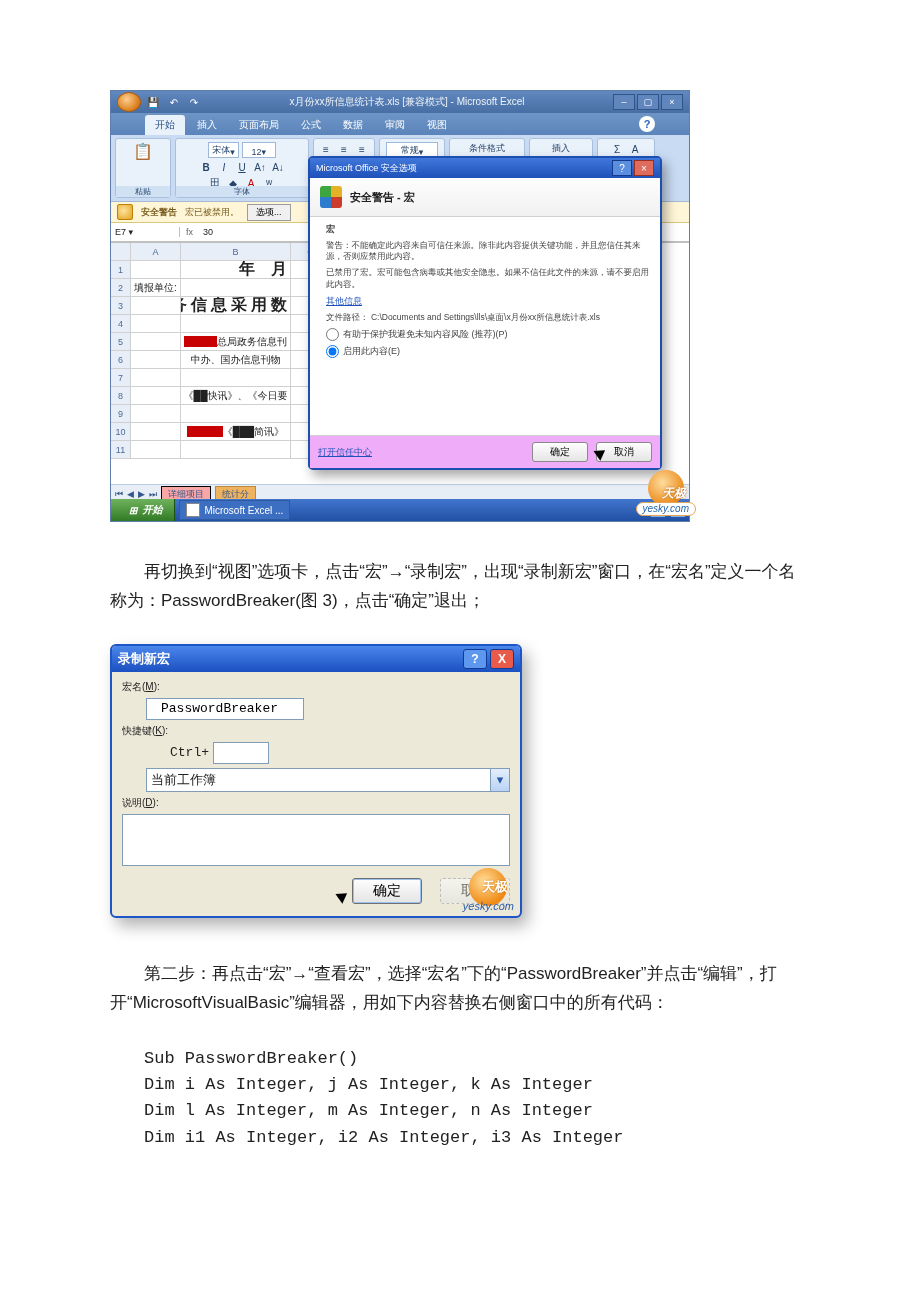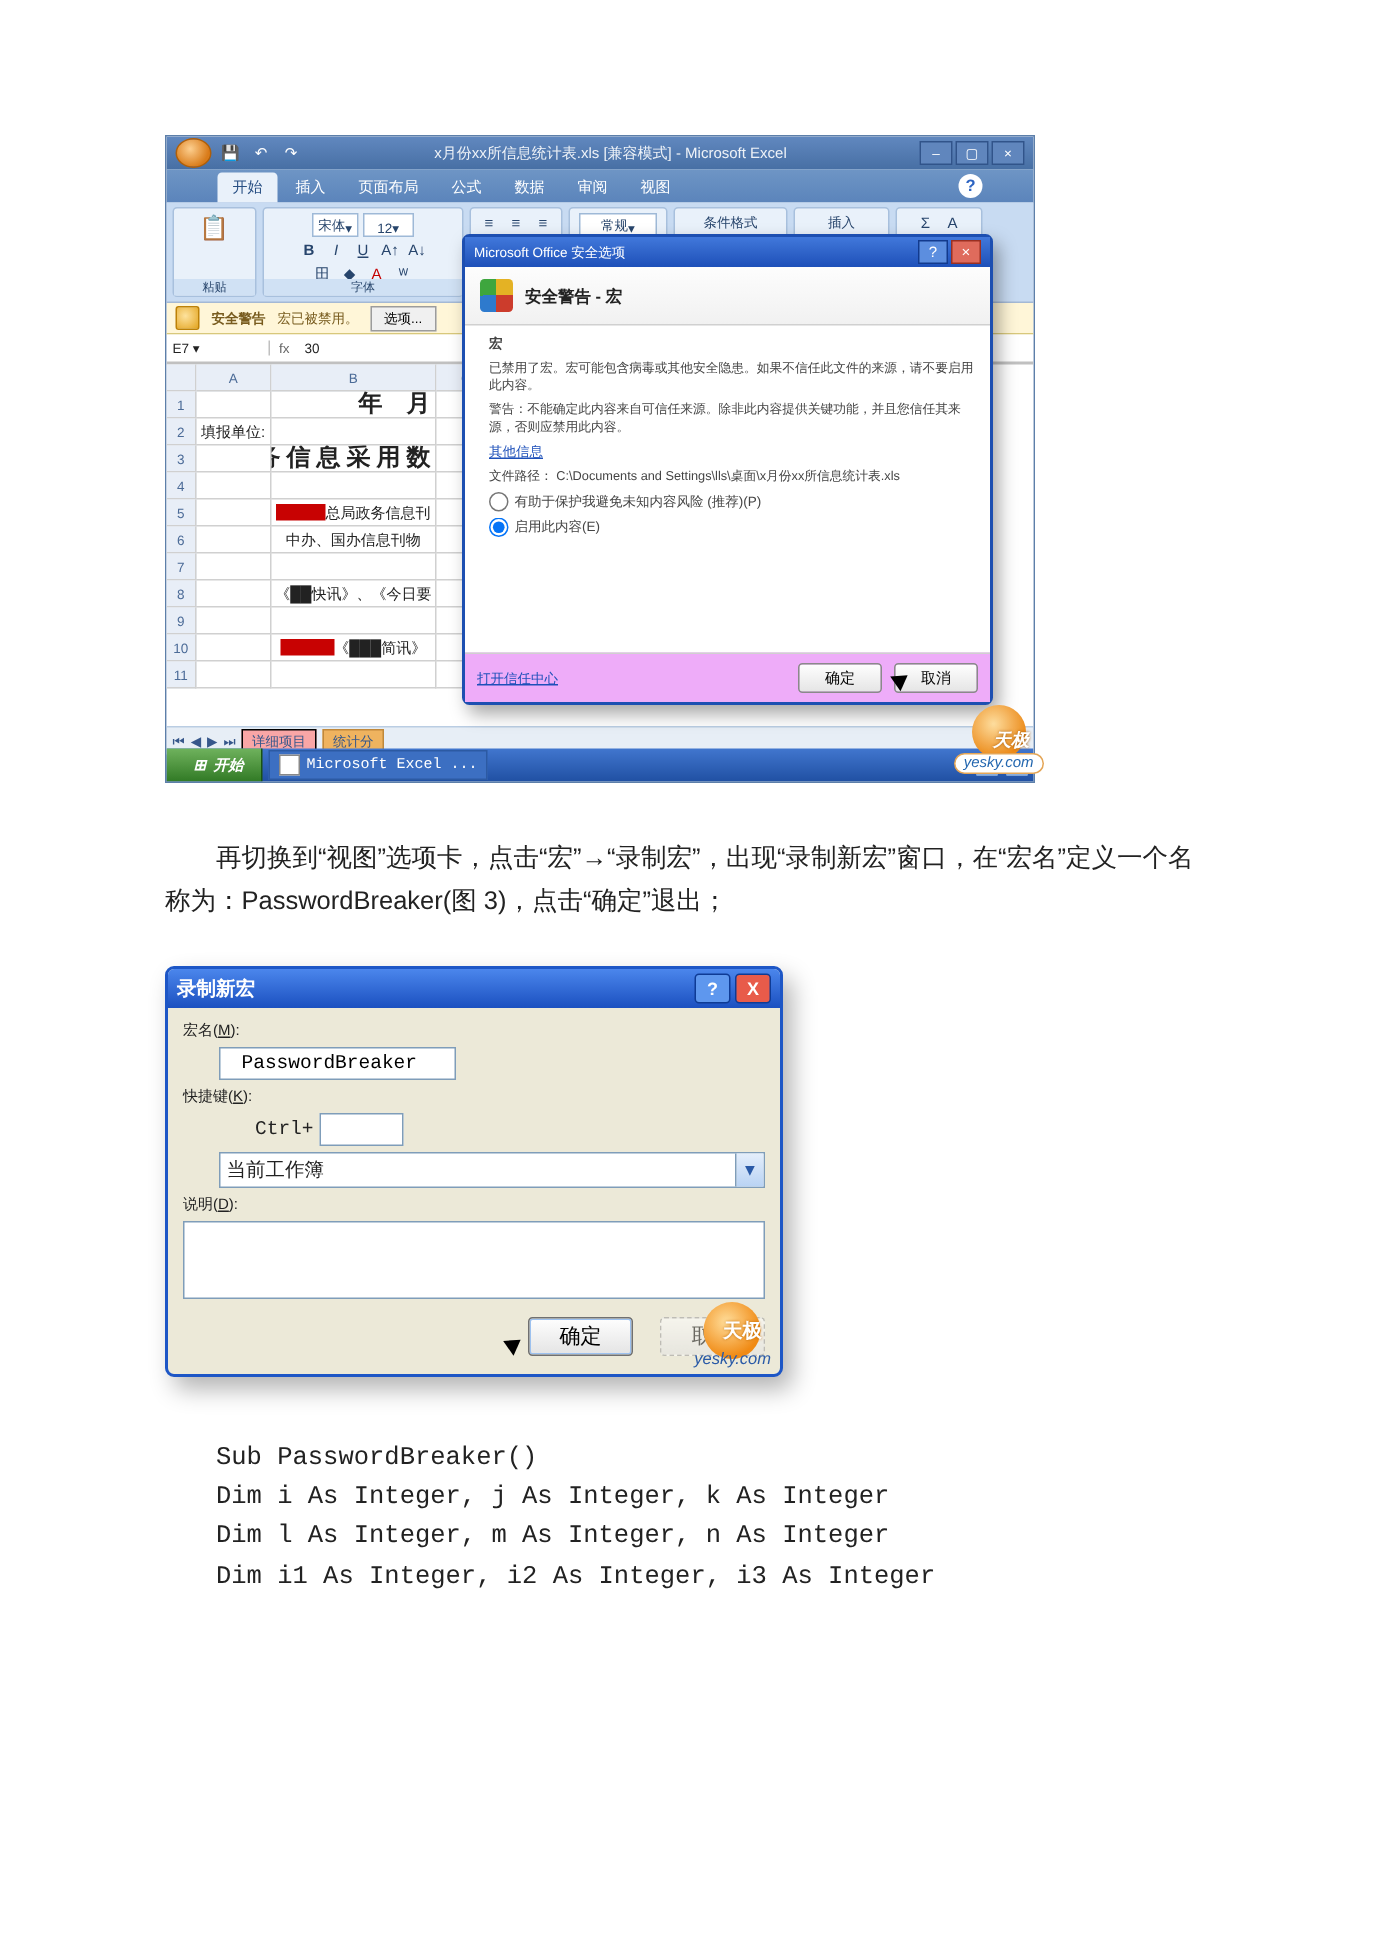--- a/index.html
+++ b/index.html
@@ -259,21 +259,21 @@
   .start-btn {
     height: 22px; padding: 0 12px 0 18px;
     background: linear-gradient(#6db35a, #2e7b22);
     border-right: 1px solid #185410;
     font-weight: bold; font-style: italic;
     display: flex; align-items: center; gap: 5px;
   }
   .task-item {
     height: 18px; margin-left: 4px;
     background: #3a6fc7; border: 1px solid #2a5aa7;
-    display: flex; align-items: center; gap: 4px; padding: 0 6px; font-family: Liberation Mono, monospace;
+    display: flex; align-items: center; gap: 4px; padding: 0 6px;
   }
   .task-item .icon {
     width: 12px; height: 12px; background: #fff; border: 1px solid #888;
   }
   .tray { margin-left: auto; display:flex; gap:6px; align-items:center; }
   .tray .tray-icon { width:12px; height:12px; background:#bcd7f7; border:1px solid #87aee0; }
 
   
   .sec-dialog {
     position: absolute;
@@ -638,22 +638,22 @@
         <span class="spacer"></span>
         <span class="btn">?</span>
         <span class="btn close">×</span>
       </div>
       <div class="sec-head">
         <span class="shield"></span>
         <span class="h">安全警告 - 宏</span>
       </div>
       <div class="sec-body">
         <div class="section-t">宏</div>
+        <div class="mini">警告：不能确定此内容来自可信任来源。除非此内容提供关键功能，并且您信任其来源，否则应禁用此内容。</div>
         <div class="mini">已禁用了宏。宏可能包含病毒或其他安全隐患。如果不信任此文件的来源，请不要启用此内容。</div>
-        <div class="mini">警告：不能确定此内容来自可信任来源。除非此内容提供关键功能，并且您信任其来源，否则应禁用此内容。</div>
         <a href="#">其他信息</a>
         <div class="mini">
           <span>文件路径：</span>
           <span>C:\Documents and Settings\lls\桌面\x月份xx所信息统计表.xls</span>
         </div>
         <label>
           <input type="radio" name="sopt" style="">
           <span>有助于保护我避免未知内容风险 (推荐)(P)</span>
         </label>
         <label>
@@ -722,19 +722,20 @@
       <span class="cursor-arrow" style="position:absolute; right:172px; bottom:14px"></span>
     </div>
 
     <div class="yesky2">
       <div class="ball"></div>
       <span class="cn">天极</span>
       <span class="en">yesky.com</span>
     </div>
   </div>
 
+  <p class="body-text">　　第二步：再点击“宏”→“查看宏”，选择“宏名”下的“PasswordBreaker”并点击“编辑”，打开“MicrosoftVisualBasic”编辑器，用如下内容替换右侧窗口中的所有代码：</p>
 
   <div class="code" id="code">Sub PasswordBreaker()
 Dim i As Integer, j As Integer, k As Integer
 Dim l As Integer, m As Integer, n As Integer
 Dim i1 As Integer, i2 As Integer, i3 As Integer</div>
 
 </div>
 
 </body></html>

